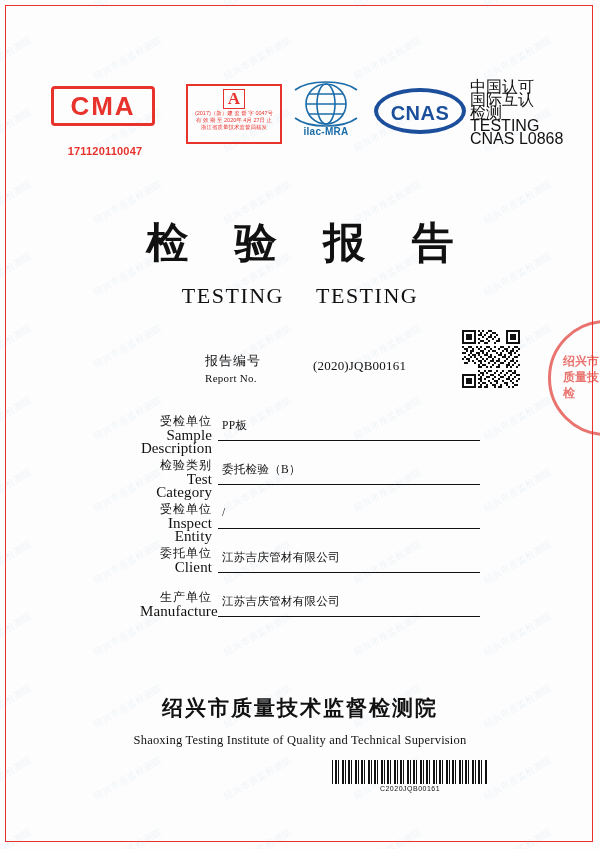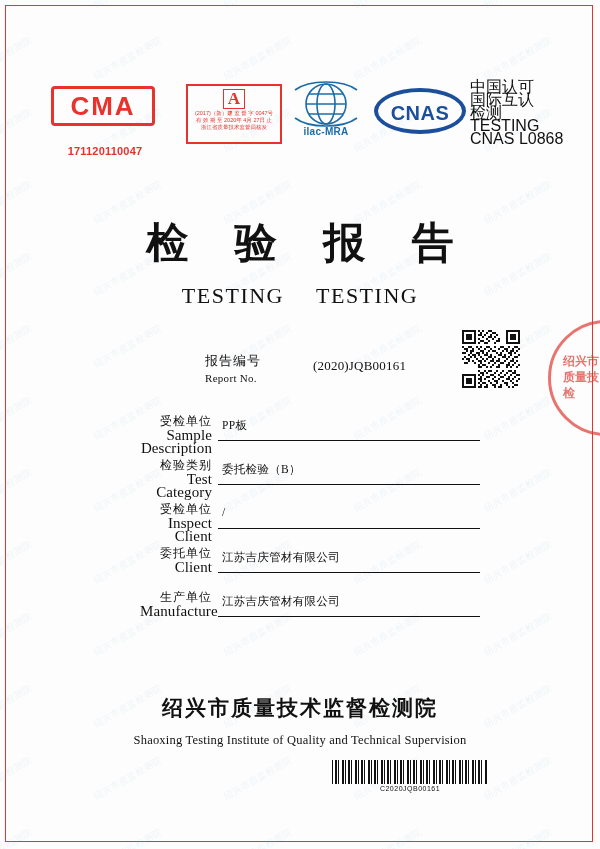--- a/index.html
+++ b/index.html
@@ -750,21 +750,21 @@
         <div class="cn">检验类别</div>
         <div class="en">Test Category</div>
       </div>
       <div class="field-value">委托检验（B）</div>
       <div class="field-underline"></div>
     </div>
 
     <div class="field-row">
       <div class="field-label">
         <div class="cn">受检单位</div>
-        <div class="en">Inspect Client</div>
+        <div class="en">Inspect Entity</div>
       </div>
       <div class="field-value">/</div>
       <div class="field-underline"></div>
     </div>
 
     <div class="field-row">
       <div class="field-label">
         <div class="cn">委托单位</div>
         <div class="en">Client</div>
       </div>

